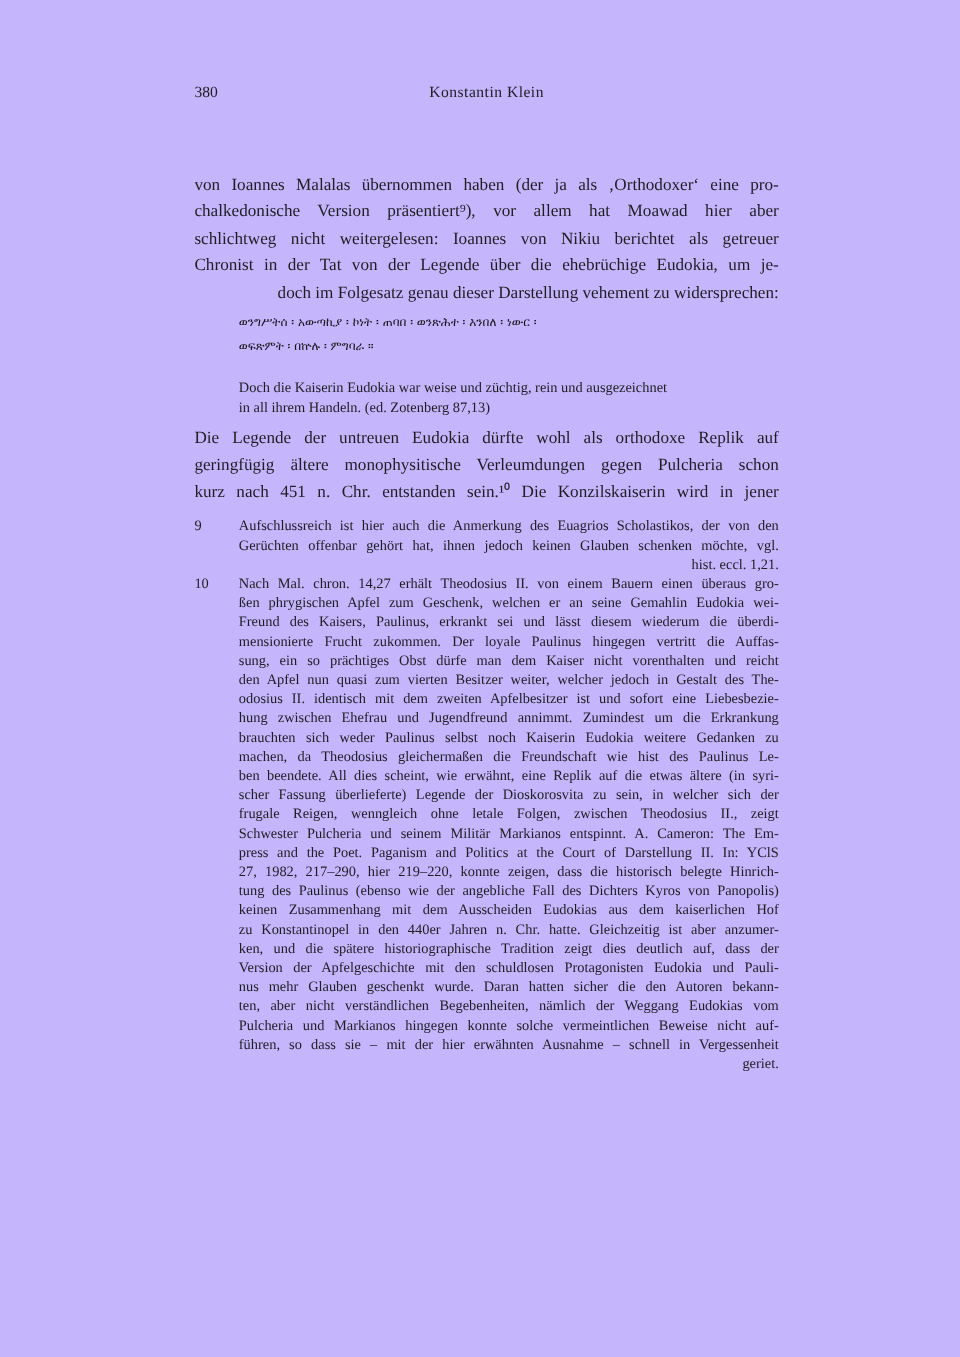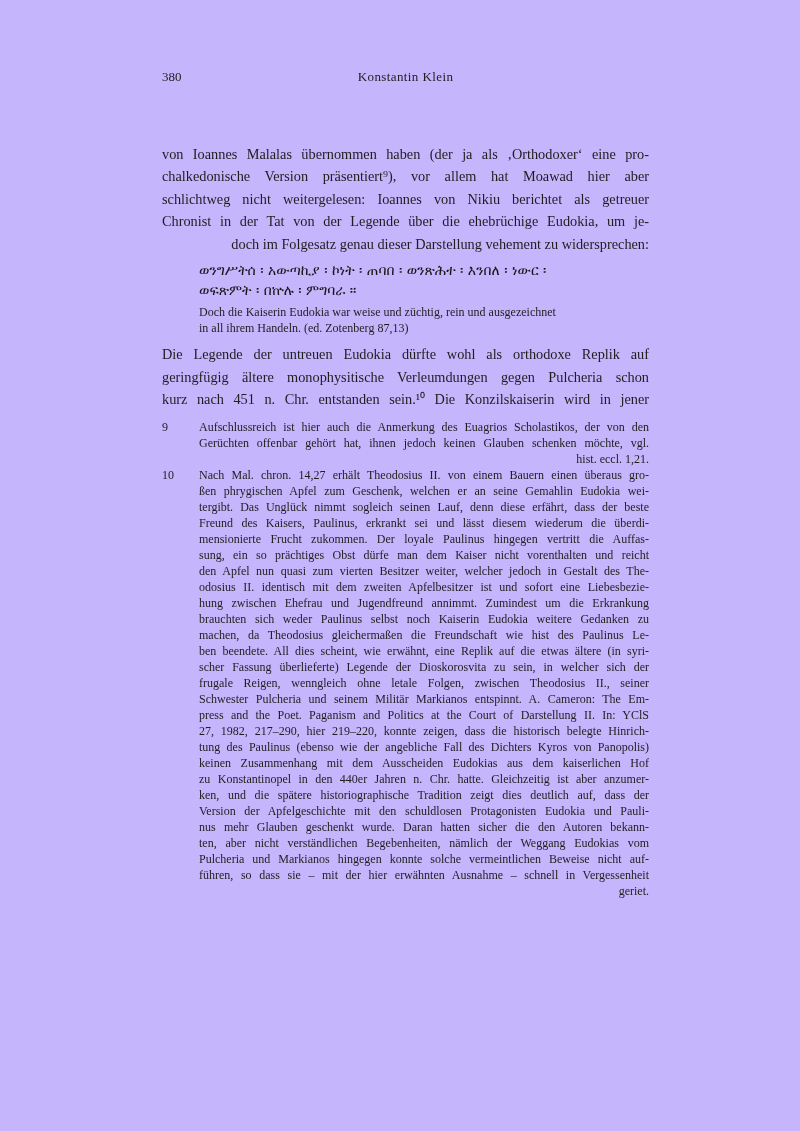--- a/index.html
+++ b/index.html
@@ -20,23 +20,23 @@
   .text-column{
     position:absolute;top:143px;left:162px;width:487px;
   }
   .para{
     font-size:14.3px;line-height:22.4px;
   }
   .tl{text-align:justify;text-align-last:justify;}
   .tl-last{text-align:right;text-align-last:auto;}
   [data-align="left"] .tl{text-align:left;text-align-last:auto;}
   .quote-geez{
-    margin:5px 0 5px 37px;
+    margin:5px 0 16px 37px;
     font-family:"DejaVu Sans", sans-serif;
-    font-size:14px;line-height:20px;
+    font-size:10px;line-height:20px;
     color:#161616;
   }
   .quote-trans{
     margin:5px 0 0 37px;
     font-size:12px;line-height:15.6px;
   }
   .para2{margin-top:7px;}
   .footnotes{
     margin-top:9px;
     font-size:12px;line-height:16px;
@@ -89,32 +89,31 @@
             <div class="tl">Gerüchten offenbar gehört hat, ihnen jedoch keinen Glauben schenken möchte, vgl.</div>
             <div class="tl tl-last">hist. eccl. 1,21.</div>
           </div>
       </div>
 
       <div class="footnote">
         <span class="fn-num">10</span>
         <div class="fn-text">
             <div class="tl">Nach Mal. chron. 14,27 erhält Theodosius II. von einem Bauern einen überaus gro-</div>
             <div class="tl">ßen phrygischen Apfel zum Geschenk, welchen er an seine Gemahlin Eudokia wei-</div>
-            <div class="tl">tergibt. Das Unglück nimmt sogleich seinen Lauf, denn diese erfährt, dass der beste</div>
             <div class="tl">Freund des Kaisers, Paulinus, erkrankt sei und lässt diesem wiederum die überdi-</div>
             <div class="tl">mensionierte Frucht zukommen. Der loyale Paulinus hingegen vertritt die Auffas-</div>
             <div class="tl">sung, ein so prächtiges Obst dürfe man dem Kaiser nicht vorenthalten und reicht</div>
             <div class="tl">den Apfel nun quasi zum vierten Besitzer weiter, welcher jedoch in Gestalt des The-</div>
             <div class="tl">odosius II. identisch mit dem zweiten Apfelbesitzer ist und sofort eine Liebesbezie-</div>
             <div class="tl">hung zwischen Ehefrau und Jugendfreund annimmt. Zumindest um die Erkrankung</div>
             <div class="tl">brauchten sich weder Paulinus selbst noch Kaiserin Eudokia weitere Gedanken zu</div>
             <div class="tl">machen, da Theodosius gleichermaßen die Freundschaft wie hist des Paulinus Le-</div>
             <div class="tl">ben beendete. All dies scheint, wie erwähnt, eine Replik auf die etwas ältere (in syri-</div>
             <div class="tl">scher Fassung überlieferte) Legende der Dioskorosvita zu sein, in welcher sich der</div>
-            <div class="tl">frugale Reigen, wenngleich ohne letale Folgen, zwischen Theodosius II., seiner</div>
+            <div class="tl">frugale Reigen, wenngleich ohne letale Folgen, zwischen Theodosius II., zeigt</div>
             <div class="tl">Schwester Pulcheria und seinem Militär Markianos entspinnt. A. Cameron: The Em-</div>
             <div class="tl">press and the Poet. Paganism and Politics at the Court of Darstellung II. In: YClS</div>
             <div class="tl">27, 1982, 217–290, hier 219–220, konnte zeigen, dass die historisch belegte Hinrich-</div>
             <div class="tl">tung des Paulinus (ebenso wie der angebliche Fall des Dichters Kyros von Panopolis)</div>
             <div class="tl">keinen Zusammenhang mit dem Ausscheiden Eudokias aus dem kaiserlichen Hof</div>
             <div class="tl">zu Konstantinopel in den 440er Jahren n. Chr. hatte. Gleichzeitig ist aber anzumer-</div>
             <div class="tl">ken, und die spätere historiographische Tradition zeigt dies deutlich auf, dass der</div>
             <div class="tl">Version der Apfelgeschichte mit den schuldlosen Protagonisten Eudokia und Pauli-</div>
             <div class="tl">nus mehr Glauben geschenkt wurde. Daran hatten sicher die den Autoren bekann-</div>
             <div class="tl">ten, aber nicht verständlichen Begebenheiten, nämlich der Weggang Eudokias vom</div>

